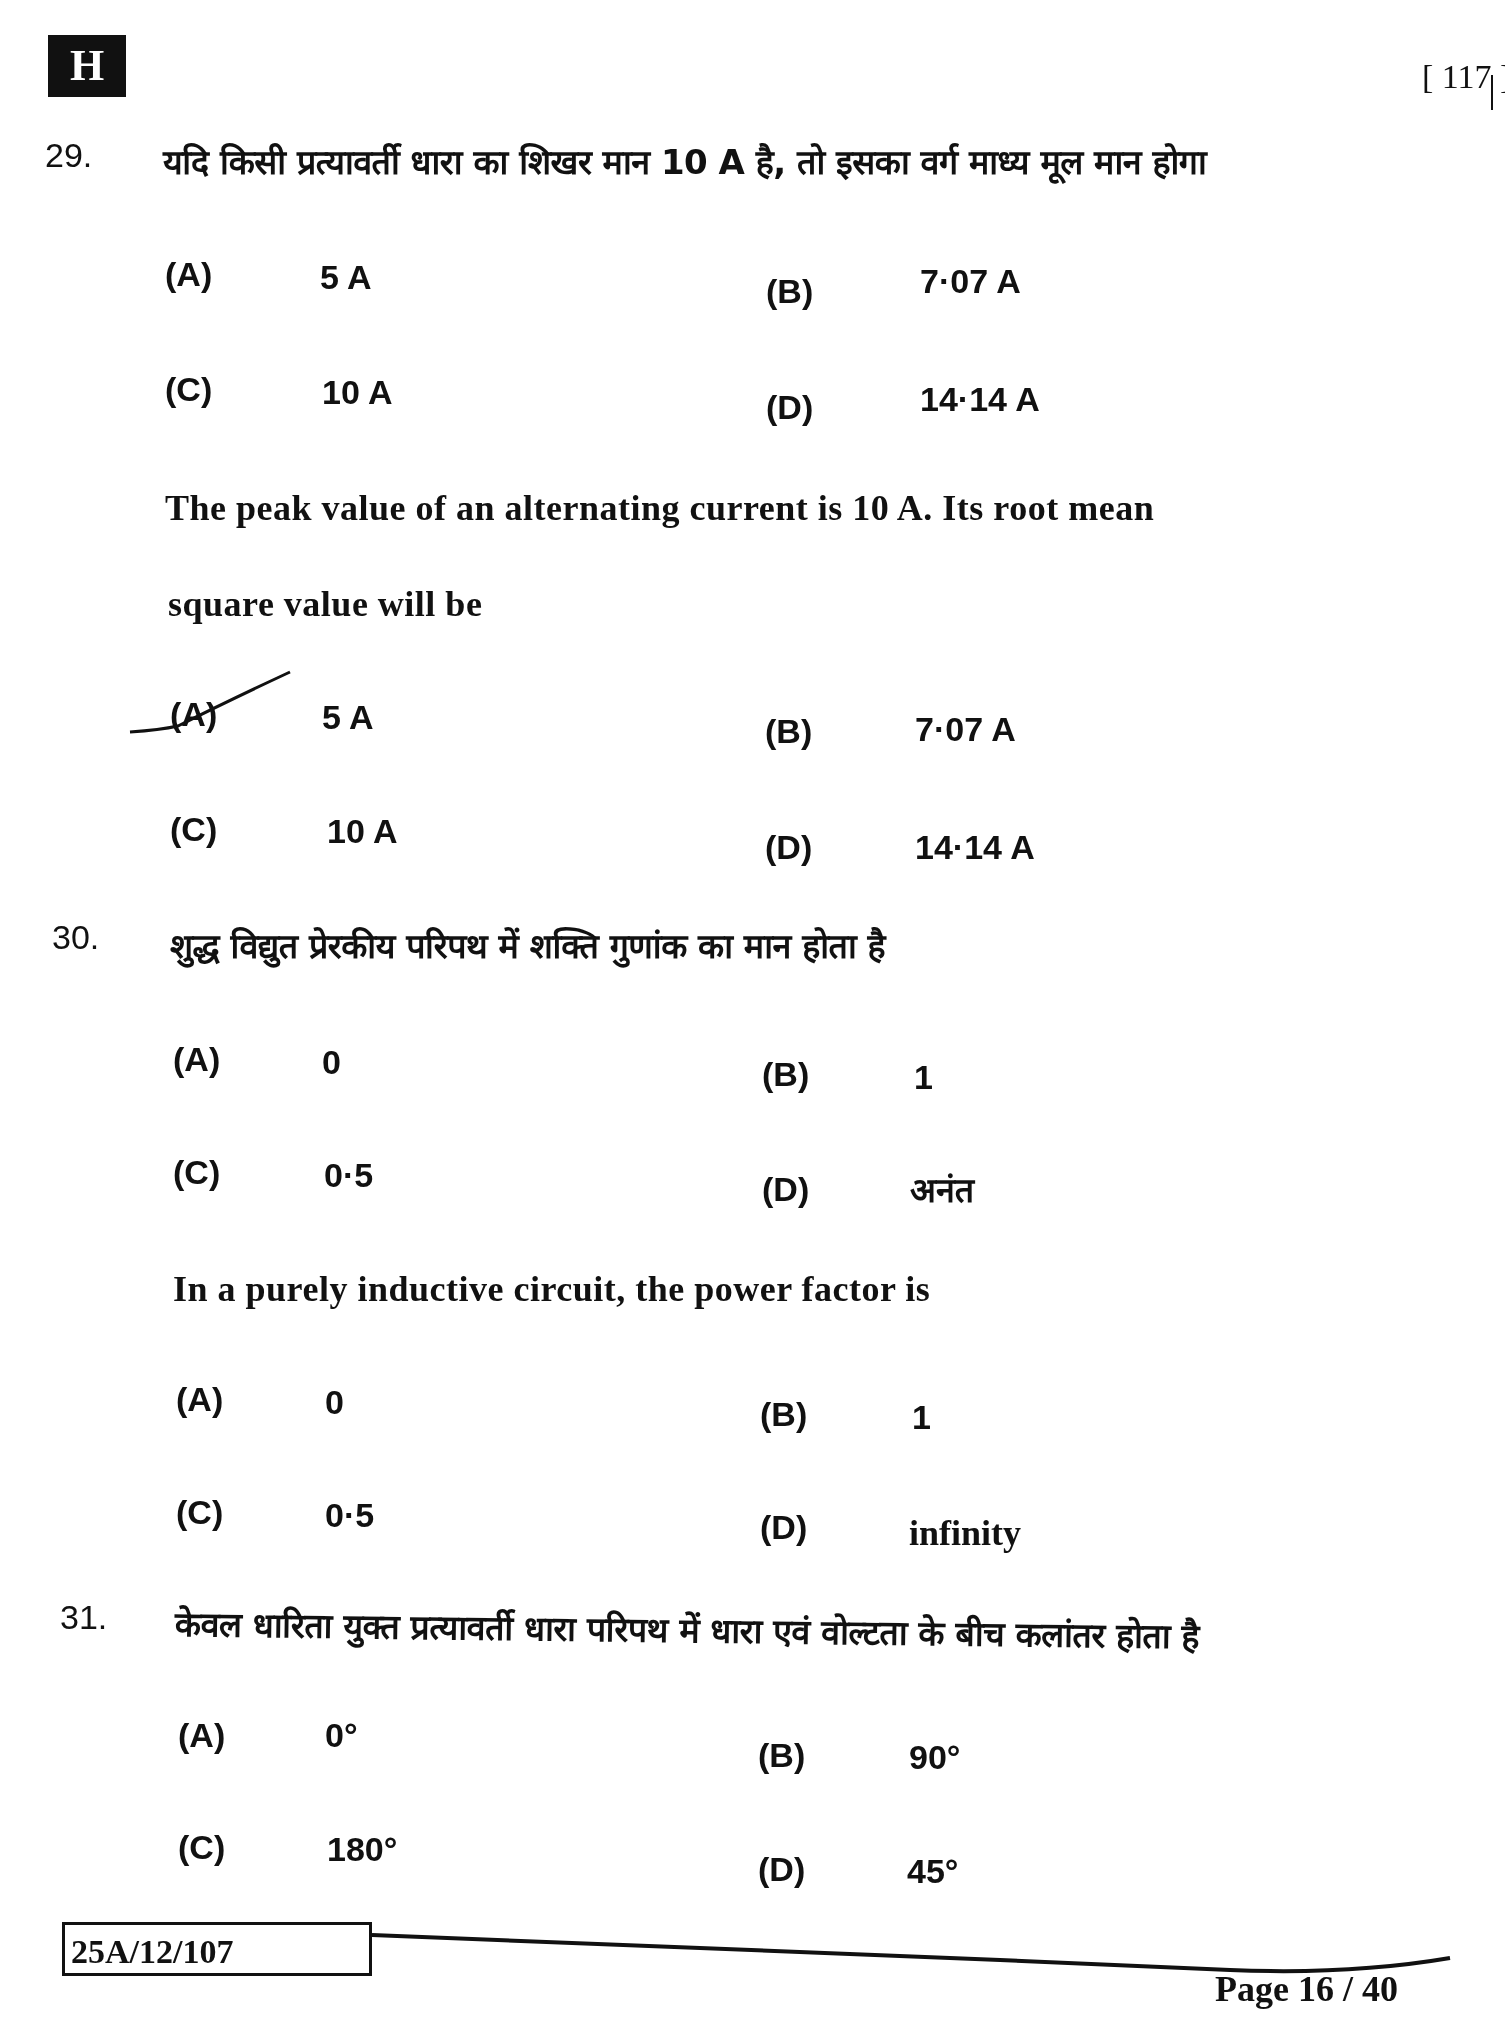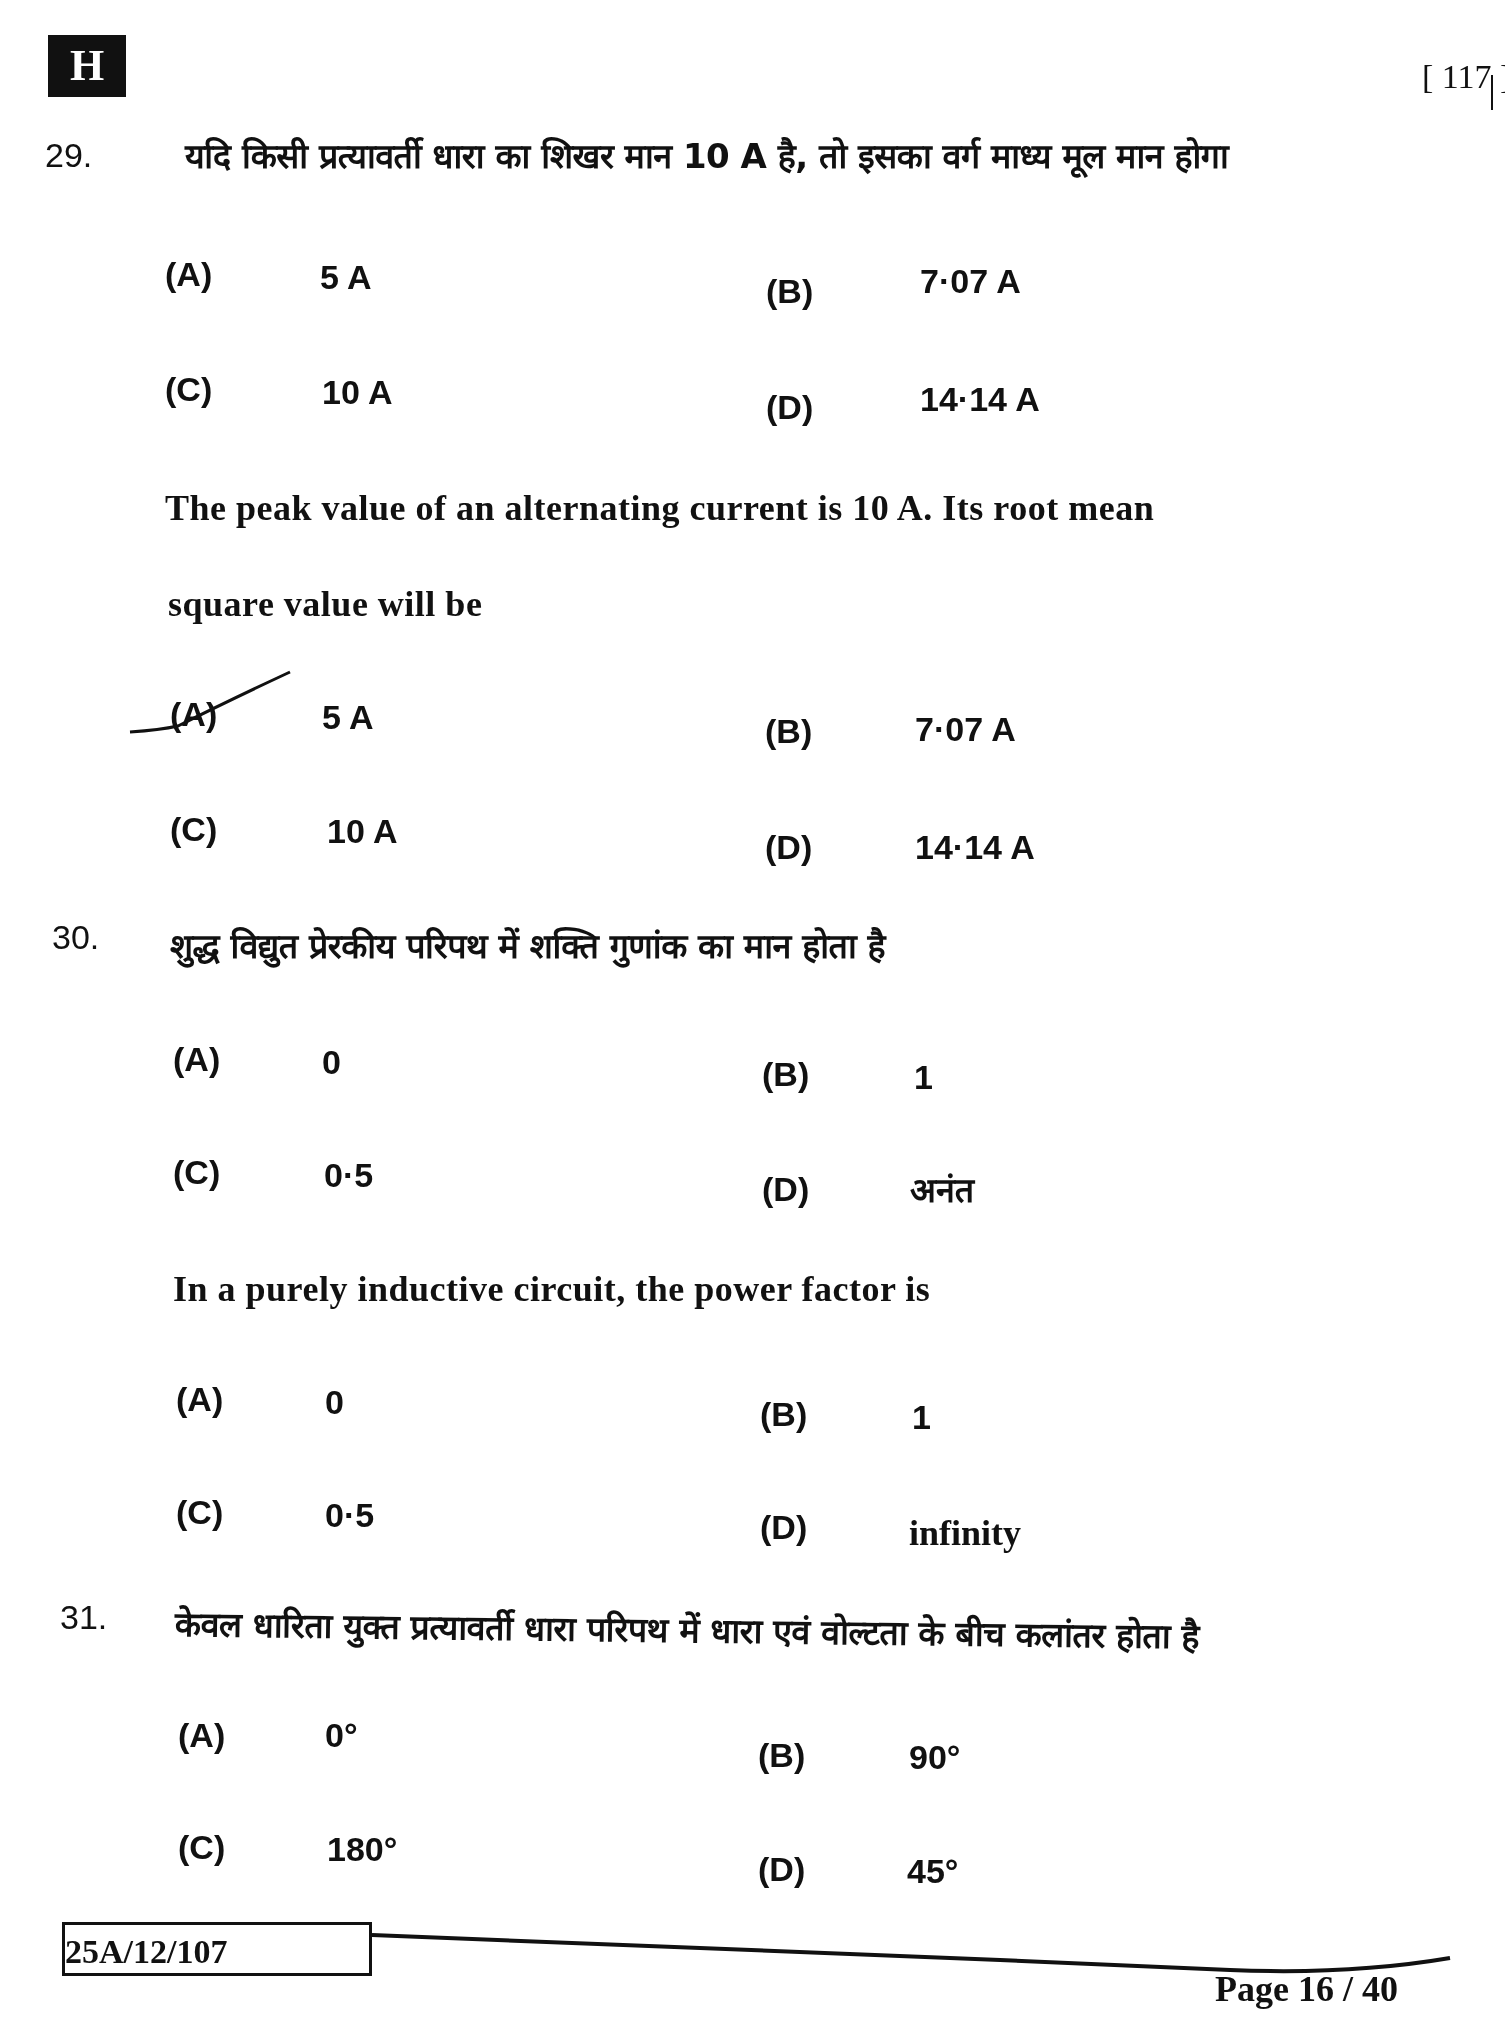--- a/index.html
+++ b/index.html
@@ -17,35 +17,35 @@
   .page-code { left: 1378px; top: 58px; font-size: 34px; font-family: "Liberation Serif", serif; margin-left: 44px; }
   .qnum { font-size: 34px; font-family: "Liberation Sans", sans-serif; }
   .qhin { font-size: 34px; font-weight: bold; font-family: "DejaVu Sans", sans-serif; letter-spacing: -0.5px; }
   .qeng { font-size: 36px; font-weight: bold; font-family: "Liberation Serif", serif; letter-spacing: 0.5px; }
   .olabel { font-size: 34px; font-weight: bold; font-family: "Liberation Sans", sans-serif; }
   .oval { font-size: 34px; font-weight: bold; font-family: "Liberation Sans", sans-serif; margin-left: 32px; }
   .oval.hin { font-family: "DejaVu Sans", sans-serif; }
   .oval.eng { font-family: "Liberation Serif", serif; font-size: 36px; }
   .footer-box {
     left: 62px; top: 1922px; width: 310px; height: 54px; border: 3px solid #111;
-    font-size: 34px; font-weight: bold; line-height: 54px; padding-left: 0; box-sizing: border-box;
+    font-size: 34px; font-weight: bold; line-height: 54px; padding-left: 6px; box-sizing: border-box;
     font-family: "Liberation Serif", serif; background: #fff;
   }
   .page-num { left: 1215px; top: 1968px; font-size: 36px; font-weight: bold; font-family: "Liberation Serif", serif; }
   svg.overlay { position: absolute; left: 0; top: 0; pointer-events: none; }
 </style>
 </head>
 <body>
 
 <div class="abs h-box">H</div>
 <div class="abs page-code">[ 117 ]</div>
 
 <div>
   <div class="abs qnum" style="left:45px; top:136px;">29.</div>
-  <div class="abs qhin" style="left:163px; top:132px;margin-left:22px;">यदि किसी प्रत्यावर्ती धारा का शिखर मान 10 A है, तो इसका वर्ग माध्य मूल मान होगा</div>
+  <div class="abs qhin" style="left:163px; top:138px;">यदि किसी प्रत्यावर्ती धारा का शिखर मान 10 A है, तो इसका वर्ग माध्य मूल मान होगा</div>
 
   <div>
     <div class="abs olabel" style="left:165px; top:255px;">(A)</div>
     <div class="abs oval" style="left:288px; top:258px;">5 A</div>
     <div class="abs olabel" style="left:766px; top:272px;">(B)</div>
     <div class="abs oval" style="left:888px; top:262px;">7·07 A</div>
     <div class="abs olabel" style="left:165px; top:370px;">(C)</div>
     <div class="abs oval" style="left:290px; top:373px;">10 A</div>
     <div class="abs olabel" style="left:766px; top:388px;">(D)</div>
     <div class="abs oval" style="left:888px; top:380px;">14·14 A</div>

